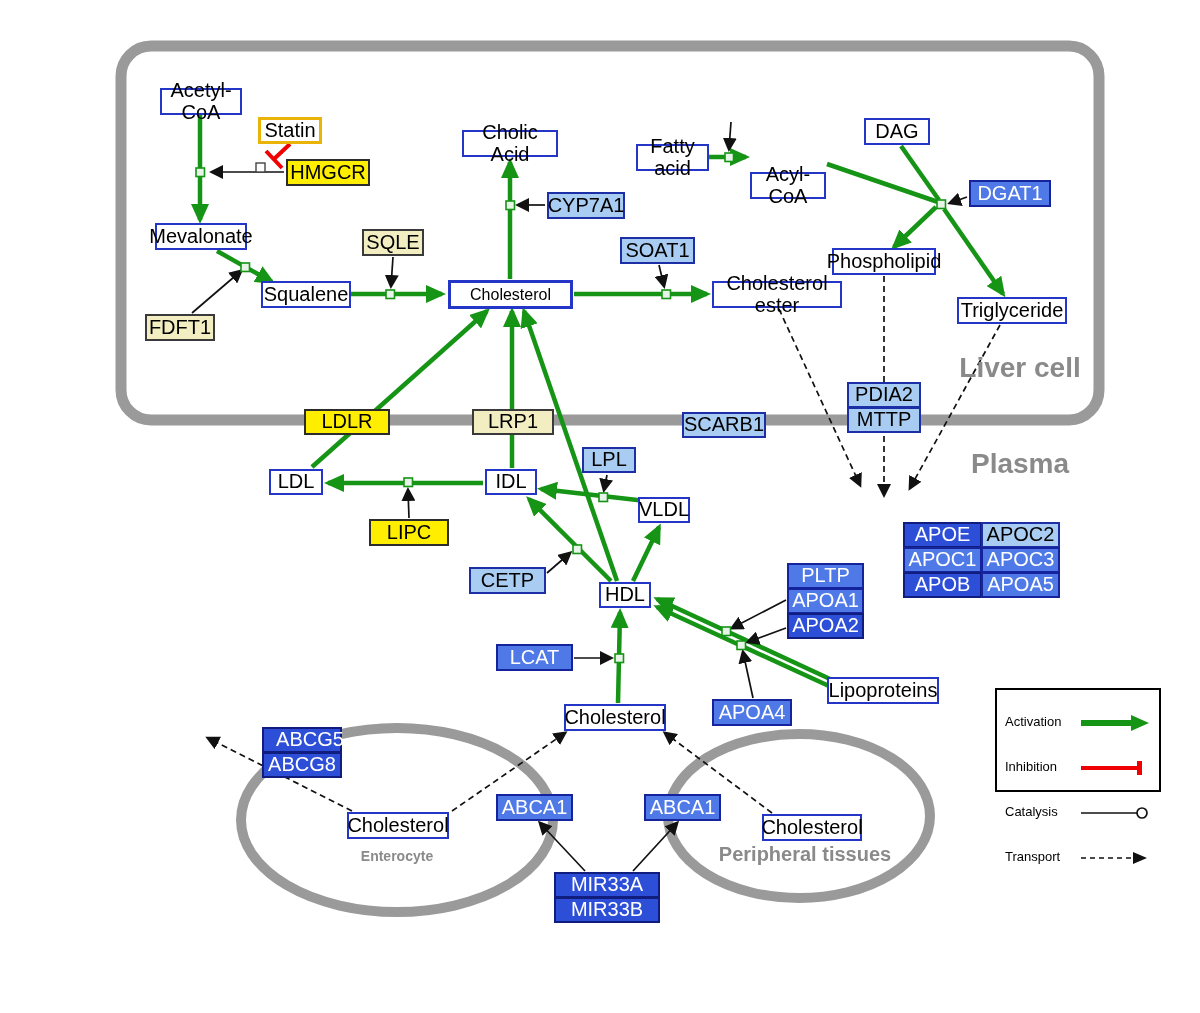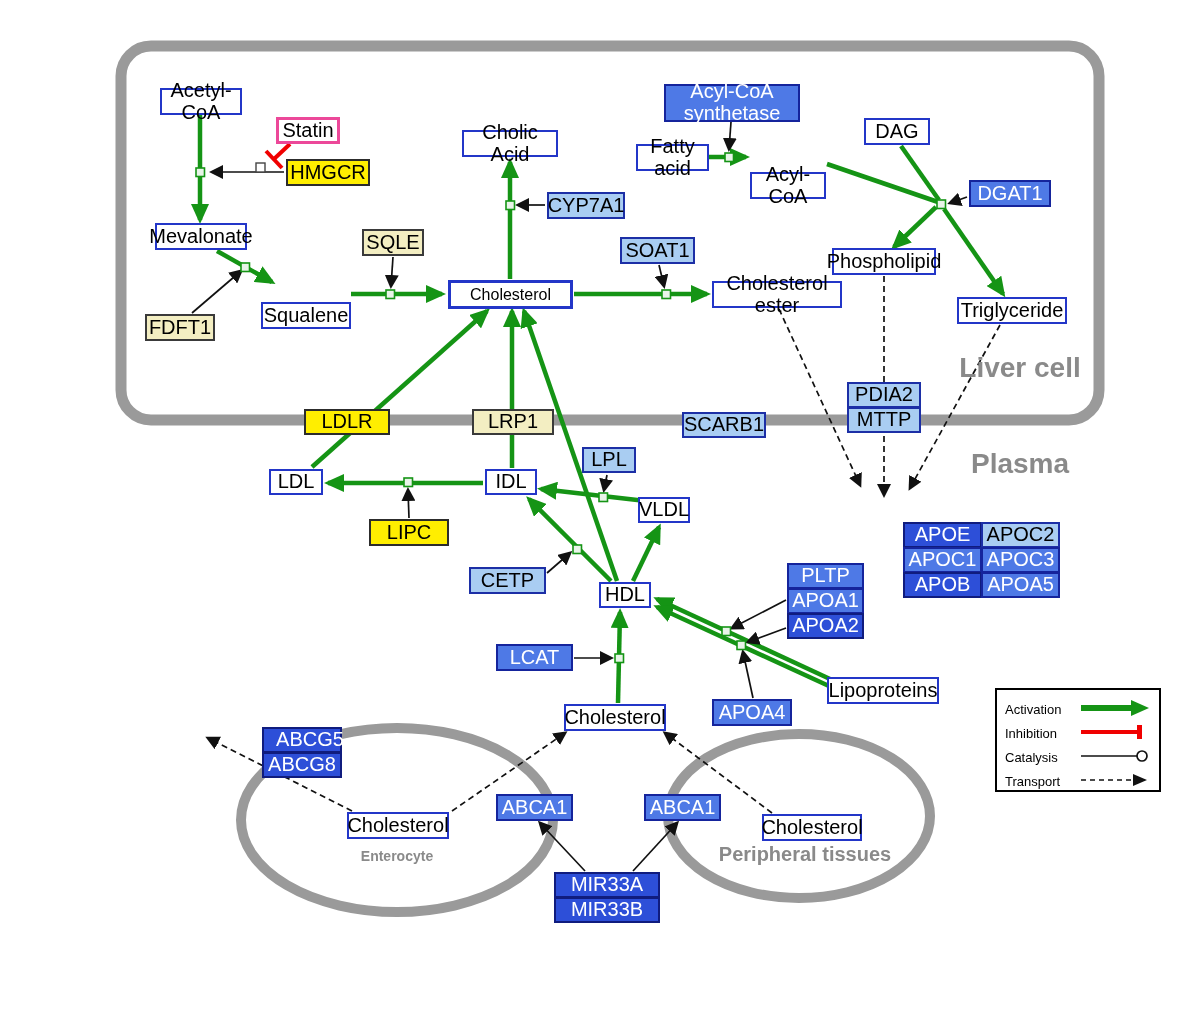--- a/index.html
+++ b/index.html
@@ -3,31 +3,31 @@
 <meta charset="utf-8">
 <style>
   html,body{margin:0;padding:0;background:#fff;}
   #canvas{position:relative;width:1200px;height:1013px;background:#fff;
           font-family:"Liberation Sans",sans-serif;overflow:hidden;}
   svg.layer{position:absolute;left:0;top:0;}
   .node{position:absolute;box-sizing:border-box;display:flex;align-items:center;justify-content:center;
         text-align:center;font-size:20px;line-height:1.08;background:#fff;color:#000;}
   .met{border:2px solid #2336c8;}
   .met-main{border:3px solid #2336c8;font-size:16px;}
-  .statin{border:3px solid #ec4899;margin-left:18px;}
+  .statin{border:3px solid #eab308;}
   .yellow{background:#ffee00;border:2px solid #2c2c2c;}
   .cream{background:#f3eec2;border:2px solid #3a3a3a;}
   .b1{background:#a9cdf2;border:2px solid #1c2fa6;}
   .b2{background:#4e79e6;border:2px solid #15249c;color:#fff;}
   .b3{background:#2d4fd8;border:2px solid #101c7e;color:#fff;}
   .comp-label{position:absolute;font-weight:bold;color:#8a8a8a;font-size:28px;text-align:center;}
   .legend{position:absolute;left:995px;top:688px;width:166px;height:104px;border:2.5px solid #000;
           background:#fff;box-sizing:border-box;padding-top:3px;}
-  .legend-row{display:flex;align-items:flex-end;justify-content:space-between;height:24px;
-              padding:0 8px 0 8px;font-size:13px;color:#000;}
+  .legend-row{display:flex;align-items:flex-start;justify-content:space-between;height:24px;
+              padding:0 8px 0 8px;font-size:13px;color:#000;margin-top:21px;}
 </style>
 </head>
 <body>
 
 <div id="canvas">
 
   <svg class="layer" width="1200" height="1013">
     <defs>
       <marker id="arrowG" markerUnits="userSpaceOnUse" markerWidth="20" markerHeight="18" refX="16" refY="9" orient="auto">
         <path d="M0,0 L20,9 L0,18 z" fill="#159415"></path>
@@ -120,28 +120,27 @@
   <div class="comp-label" style="left:940px;top:352px;width:160px;">Liver cell</div>
   <div class="comp-label" style="left:965px;top:448px;width:110px;">Plasma</div>
   <div class="comp-label" style="left:327px;top:848px;width:140px;font-size:14px;">Enterocyte</div>
   <div class="comp-label" style="left:700px;top:843px;width:210px;font-size:20px;">Peripheral tissues</div>
 
   <div class="node met" style="left:160px;top:88px;width:82px;height:27px;">Acetyl-CoA</div>
   <div class="node statin" style="left:258px;top:117px;width:64px;height:27px;">Statin</div>
   <div class="node yellow" style="left:286px;top:159px;width:84px;height:27px;">HMGCR</div>
   <div class="node met" style="left:155px;top:223px;width:92px;height:27px;">Mevalonate</div>
   <div class="node cream" style="left:145px;top:314px;width:70px;height:27px;">FDFT1</div>
-  <div class="node met" style="left:261px;top:281px;width:90px;height:27px;margin-top:21px;">Squalene</div>
+  <div class="node met" style="left:261px;top:281px;width:90px;height:27px;">Squalene</div>
   <div class="node cream" style="left:362px;top:229px;width:62px;height:27px;">SQLE</div>
   <div class="node met" style="left:462px;top:130px;width:96px;height:27px;">Cholic Acid</div>
   <div class="node b1" style="left:547px;top:192px;width:78px;height:27px;">CYP7A1</div>
   <div class="node met-main" style="left:448px;top:280px;width:125px;height:29px;">Cholesterol</div>
   <div class="node b1" style="left:620px;top:237px;width:75px;height:27px;">SOAT1</div>
   <div class="node met" style="left:712px;top:281px;width:130px;height:27px;">Cholesterol ester</div>
-  <div class="node b2" style="left:664px;top:84px;width:136px;height:38px;">Acyl-CoA synthetase</div>
   <div class="node met" style="left:636px;top:144px;width:73px;height:27px;">Fatty acid</div>
   <div class="node met" style="left:750px;top:144px;width:76px;height:27px;margin-top:28px;">Acyl-CoA</div>
   <div class="node met" style="left:864px;top:118px;width:66px;height:27px;">DAG</div>
   <div class="node b2" style="left:969px;top:180px;width:82px;height:27px;">DGAT1</div>
   <div class="node met" style="left:832px;top:248px;width:104px;height:27px;">Phospholipid</div>
   <div class="node met" style="left:957px;top:297px;width:110px;height:27px;">Triglyceride</div>
 
   <div class="node yellow" style="left:304px;top:409px;width:86px;height:26px;">LDLR</div>
   <div class="node cream" style="left:472px;top:409px;width:82px;height:26px;">LRP1</div>
   <div class="node b1" style="left:682px;top:412px;width:84px;height:26px;">SCARB1</div>

